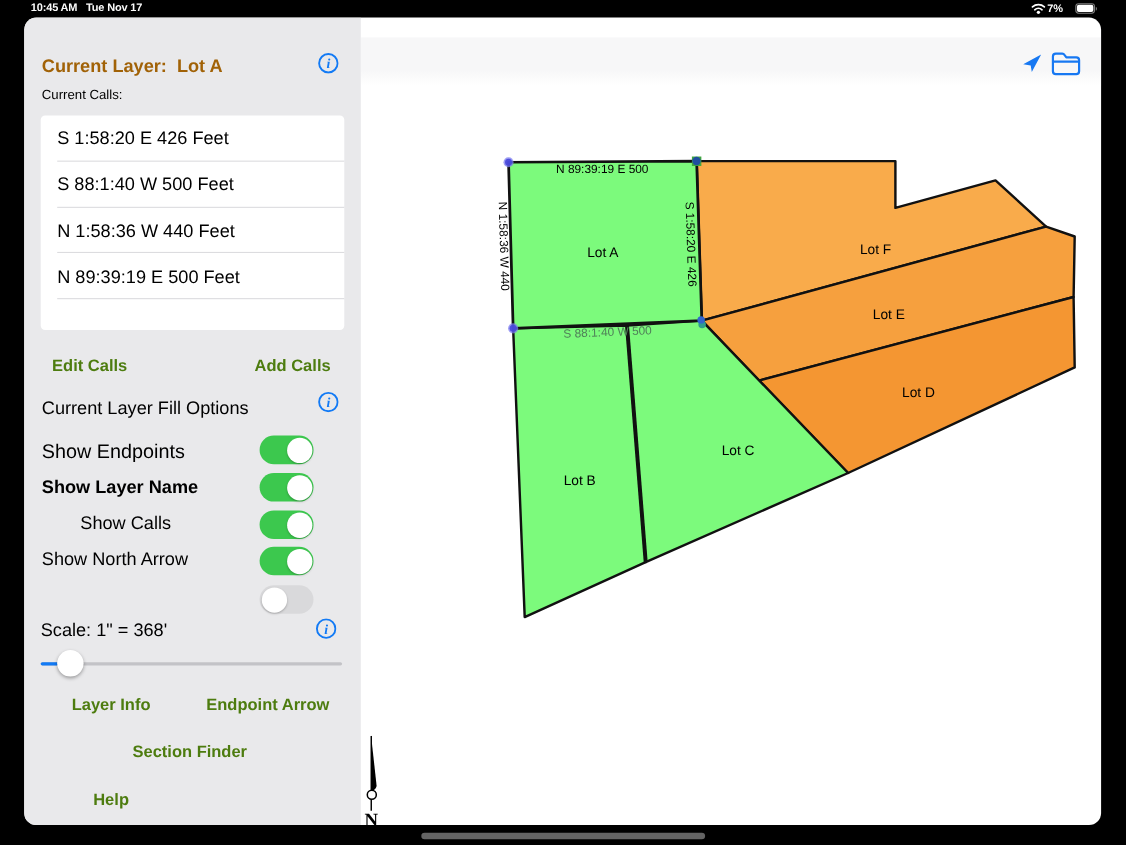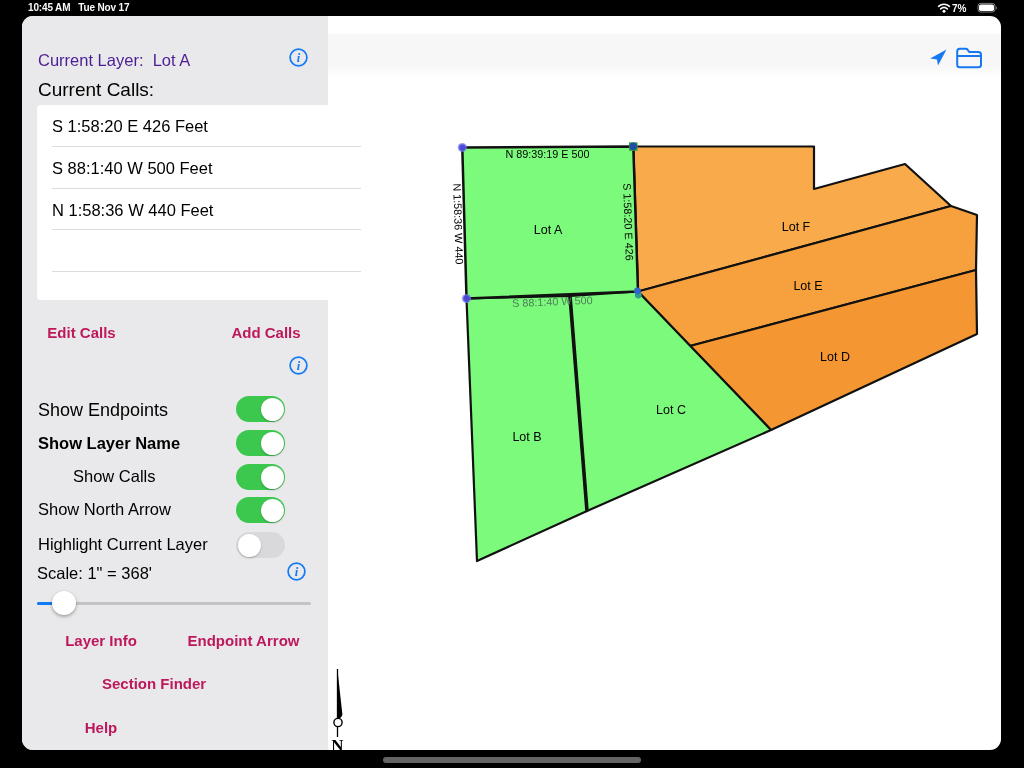--- a/index.html
+++ b/index.html
@@ -1,19 +1,19 @@
 <!DOCTYPE html>
 <html><head>
 <meta charset="utf-8">
 <style>
   html,body{margin:0;padding:0;}
   body{width:1024px;height:768px;background:#000;position:relative;overflow:hidden;
        font-family:"Liberation Sans",sans-serif;-webkit-font-smoothing:antialiased;transform:translateZ(0);}
   .abs{position:absolute;}
-  .blue{color:#be185d;}
+  .blue{color:#4d7c0f;}
   .bold{font-weight:bold;font-size:15px !important;letter-spacing:0;}
 </style>
 </head>
 <body>
 
 <div class="abs" style="left:28px;top:2px;color:#fbfbfb;font-size:10px;font-weight:600;letter-spacing:-0.15px;opacity:0.999;">10:45 AM&nbsp;&nbsp; Tue Nov 17</div>
 
 <svg class="abs" style="left:890px;top:0px;" width="134" height="17" viewBox="0 0 134 17">
 
   <g fill="none" stroke="#fff" stroke-width="1.6" stroke-linecap="round">
@@ -28,47 +28,49 @@
 </svg>
 
 <div class="abs" style="left:952px;top:2.5px;color:#fdfdfd;font-size:10px;font-weight:600;opacity:0.999;">7%</div>
 
 <div class="abs" style="left:22px;top:16px;width:979px;height:734px;background:#fff;border-radius:11px;overflow:hidden;">
 
   <div class="abs" style="left:306px;right:0;top:18px;height:44px;background:linear-gradient(#f7f7f8 0px,#f7f7f8 30px,#ffffff 44px);"></div>
 
   <div class="abs" style="left:0;top:0;width:306px;height:734px;background:#e9e9eb;">
 
-    <div class="abs" style="left:16px;top:34.5px;font-size:16.5px;color:#4c1d95;">Current Layer:&nbsp; Lot A</div>
+    <div class="abs" style="left:16px;top:34.5px;font-size:16.5px;color:#a16207;font-weight:bold;">Current Layer:&nbsp; Lot A</div>
 
     <svg class="abs" style="left:267px;top:32px;" width="19" height="19" viewBox="0 0 19 19">
         <circle cx="9.5" cy="9.5" r="8.4" fill="none" stroke="#127af5" stroke-width="1.7"></circle>
         <text x="9.5" y="14" text-anchor="middle" font-family="Liberation Serif" font-style="italic" font-weight="bold" font-size="12.5" fill="#127af5">i</text>
       </svg>
 
-    <div class="abs" style="left:16px;top:62.5px;font-size:19px;color:#000;">Current Calls:</div>
+    <div class="abs" style="left:16px;top:62.5px;font-size:12px;color:#000;">Current Calls:</div>
 
-    <div class="abs" style="left:15px;top:89px;width:276px;height:195px;background:#fff;border-radius:4px;padding-left:48px;">
+    <div class="abs" style="left:15px;top:89px;width:276px;height:195px;background:#fff;border-radius:4px;">
 
       <div class="abs" style="left:15px;top:12px;font-size:16.5px;">S 1:58:20 E 426 Feet</div>
       <div class="abs" style="left:15px;right:0;top:41px;height:1px;background:#dcdcdf;"></div>
 
       <div class="abs" style="left:15px;top:54px;font-size:16.5px;">S 88:1:40 W 500 Feet</div>
       <div class="abs" style="left:15px;right:0;top:83px;height:1px;background:#dcdcdf;"></div>
 
       <div class="abs" style="left:15px;top:96px;font-size:16.5px;">N 1:58:36 W 440 Feet</div>
       <div class="abs" style="left:15px;right:0;top:124px;height:1px;background:#dcdcdf;"></div>
 
+      <div class="abs" style="left:15px;top:138px;font-size:16.5px;">N 89:39:19 E 500 Feet</div>
       <div class="abs" style="left:15px;right:0;top:166px;height:1px;background:#dcdcdf;"></div>
     </div>
 
     <div class="abs bold blue" style="left:4.5px;top:307.5px;width:110px;text-align:center;font-size:16.5px;">Edit Calls</div>
 
     <div class="abs bold blue" style="left:189px;top:307.5px;width:110px;text-align:center;font-size:16.5px;">Add Calls</div>
 
+    <div class="abs" style="left:16px;top:346px;font-size:16.5px;">Current Layer Fill Options</div>
 
     <svg class="abs" style="left:267px;top:340px;" width="19" height="19" viewBox="0 0 19 19">
         <circle cx="9.5" cy="9.5" r="8.4" fill="none" stroke="#127af5" stroke-width="1.7"></circle>
         <text x="9.5" y="14" text-anchor="middle" font-family="Liberation Serif" font-style="italic" font-weight="bold" font-size="12.5" fill="#127af5">i</text>
       </svg>
 
     <div class="abs" style="left:16px;top:384px;font-size:18px;">Show Endpoints</div>
     <div class="abs" style="left:214px;top:380px;width:49px;height:26px;border-radius:13px;background:#3cc84e;">
         <div class="abs" style="right:1.5px;top:1.5px;width:23px;height:23px;border-radius:50%;background:#fff;box-shadow:0 1px 2px rgba(0,0,0,.25);"></div>
       </div>
@@ -81,41 +83,40 @@
     <div class="abs" style="left:16px;top:451px;font-size:16.5px;margin-left:35px;">Show Calls</div>
     <div class="abs" style="left:214px;top:448px;width:49px;height:26px;border-radius:13px;background:#3cc84e;">
         <div class="abs" style="right:1.5px;top:1.5px;width:23px;height:23px;border-radius:50%;background:#fff;box-shadow:0 1px 2px rgba(0,0,0,.25);"></div>
       </div>
 
     <div class="abs" style="left:16px;top:484px;font-size:16.5px;">Show North Arrow</div>
     <div class="abs" style="left:214px;top:481px;width:49px;height:26px;border-radius:13px;background:#3cc84e;">
         <div class="abs" style="right:1.5px;top:1.5px;width:23px;height:23px;border-radius:50%;background:#fff;box-shadow:0 1px 2px rgba(0,0,0,.25);"></div>
       </div>
 
-    <div class="abs" style="left:16px;top:519px;font-size:16.5px;">Highlight Current Layer</div>
     <div class="abs" style="left:214px;top:516px;width:49px;height:26px;border-radius:13px;background:#d9d9db;">
         <div class="abs" style="left:1.5px;top:1.5px;width:23px;height:23px;border-radius:50%;background:#fff;box-shadow:0 1px 2px rgba(0,0,0,.25);"></div>
       </div>
 
     <div class="abs" style="left:15px;top:547.5px;font-size:16.5px;">Scale: 1" = 368'</div>
 
     <svg class="abs" style="left:265px;top:546px;" width="19" height="19" viewBox="0 0 19 19">
         <circle cx="9.5" cy="9.5" r="8.4" fill="none" stroke="#127af5" stroke-width="1.7"></circle>
         <text x="9.5" y="14" text-anchor="middle" font-family="Liberation Serif" font-style="italic" font-weight="bold" font-size="12.5" fill="#127af5">i</text>
       </svg>
 
     <div class="abs" style="left:15px;top:585.5px;width:274px;height:3.5px;border-radius:2px;background:#c3c3c7;"></div>
     <div class="abs" style="left:15px;top:585.5px;width:16px;height:3.5px;border-radius:2px;background:#127af5;"></div>
     <div class="abs" style="left:30px;top:575px;width:24px;height:24px;border-radius:50%;background:#fff;box-shadow:0 1.5px 3.5px rgba(0,0,0,.35);"></div>
 
     <div class="abs bold blue" style="left:19px;top:616px;width:120px;text-align:center;font-size:16.5px;">Layer Info</div>
 
     <div class="abs bold blue" style="left:146px;top:616px;width:151px;text-align:center;font-size:16.5px;">Endpoint Arrow</div>
 
-    <div class="abs bold blue" style="left:80px;top:659px;width:141px;font-size:16.5px;">Section Finder</div>
+    <div class="abs bold blue" style="left:80px;top:659px;width:141px;text-align:center;font-size:16.5px;">Section Finder</div>
 
     <div class="abs bold blue" style="left:41px;top:702.5px;width:76px;text-align:center;font-size:16.5px;">Help</div>
 
     <div class="abs bold blue" style="left:183px;top:702.5px;width:77px;text-align:center;font-size:16.5px;margin-top:44px;">About</div>
   </div>
 </div>
 
 <svg class="abs" style="left:0;top:0;" width="1024" height="768" viewBox="0 0 1024 768">
 
   <polygon points="633.3,146.5 814,146.5 814,189 905,164 951,206 638,291.5" fill="#f9ab4b" stroke="#111" stroke-width="2.2" stroke-linejoin="round"></polygon>

